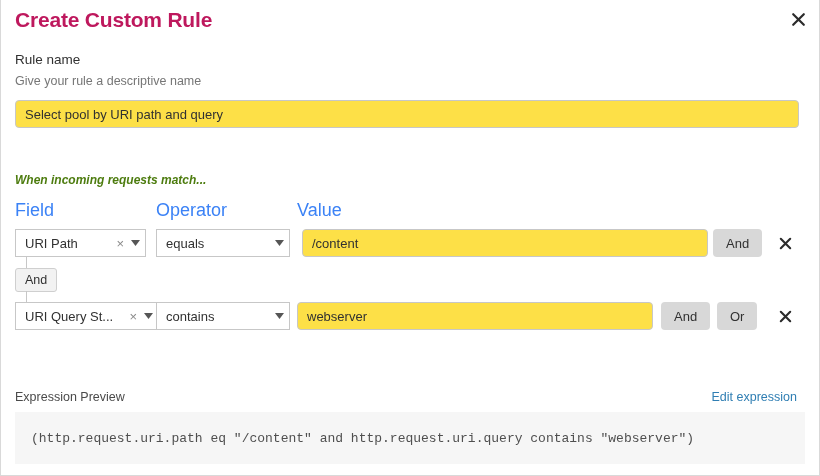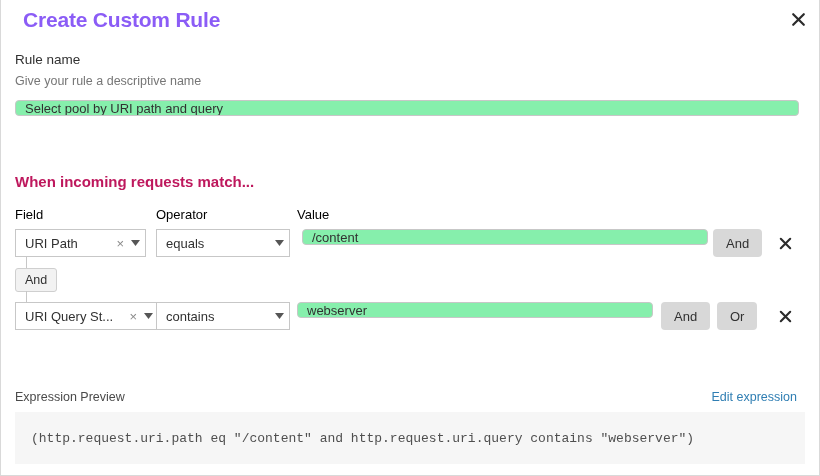--- a/index.html
+++ b/index.html
@@ -18,25 +18,25 @@
     width: 820px; height: 476px;
     background: #ffffff;
     border: 1px solid #d9d9d9;
     border-top: none;
     overflow: hidden;
   }
 
   
   .dlg-title {
     position: absolute;
-    left: 22px; top: 8px;
+    left: 14px; top: 8px;
     font-size: 21px;
     font-weight: bold;
     letter-spacing: -0.2px;
-    color: #8b5cf6;
+    color: #be185d;
     text-align: center;
   }
   .close-btn {
     position: absolute;
     right: 8px; top: 6px;
     width: 26px; height: 26px;
     display: flex; align-items: center; justify-content: center;
     background: transparent;
     border: none;
     cursor: pointer;
@@ -55,49 +55,50 @@
   .label-sub {
     position: absolute;
     font-size: 12.5px;
     color: #767676;
   }
   .rule-name-label { left: 14px; top: 52px; }
   .rule-name-help  { left: 14px; top: 74px; }
 
   .text-input {
     position: absolute;
-    height: 16px;
-    background: #86efac;
+    height: 28px;
+    background: #fde047;
     border: 1px solid #c7c7c7;
     border-radius: 4px;
     font-family: "Liberation Sans", sans-serif;
     font-size: 13px;
     color: #313131;
     padding: 0 9px;
     outline: none;
   }
   .rule-name-input {
     left: 14px; top: 100px; width: 784px;
   }
 
   
   .section-head {
     position: absolute;
     left: 14px; top: 173px;
-    font-size: 15px;
+    font-size: 12px;
     font-weight: bold;
-    color: #be185d;
+    color: #4d7c0f;
+    font-style: italic;
   }
 
   
   .col-label {
     position: absolute;
-    top: 207px;
-    font-size: 13px;
-    color: #000000;
+    top: 200px;
+    font-size: 18px;
+    color: #3b82f6;
   }
   .col-field    { left: 14px; }
   .col-operator { left: 155px; }
   .col-value    { left: 296px; }
 
   
   .select-box {
     position: absolute;
     height: 28px;
     background: #ffffff;

